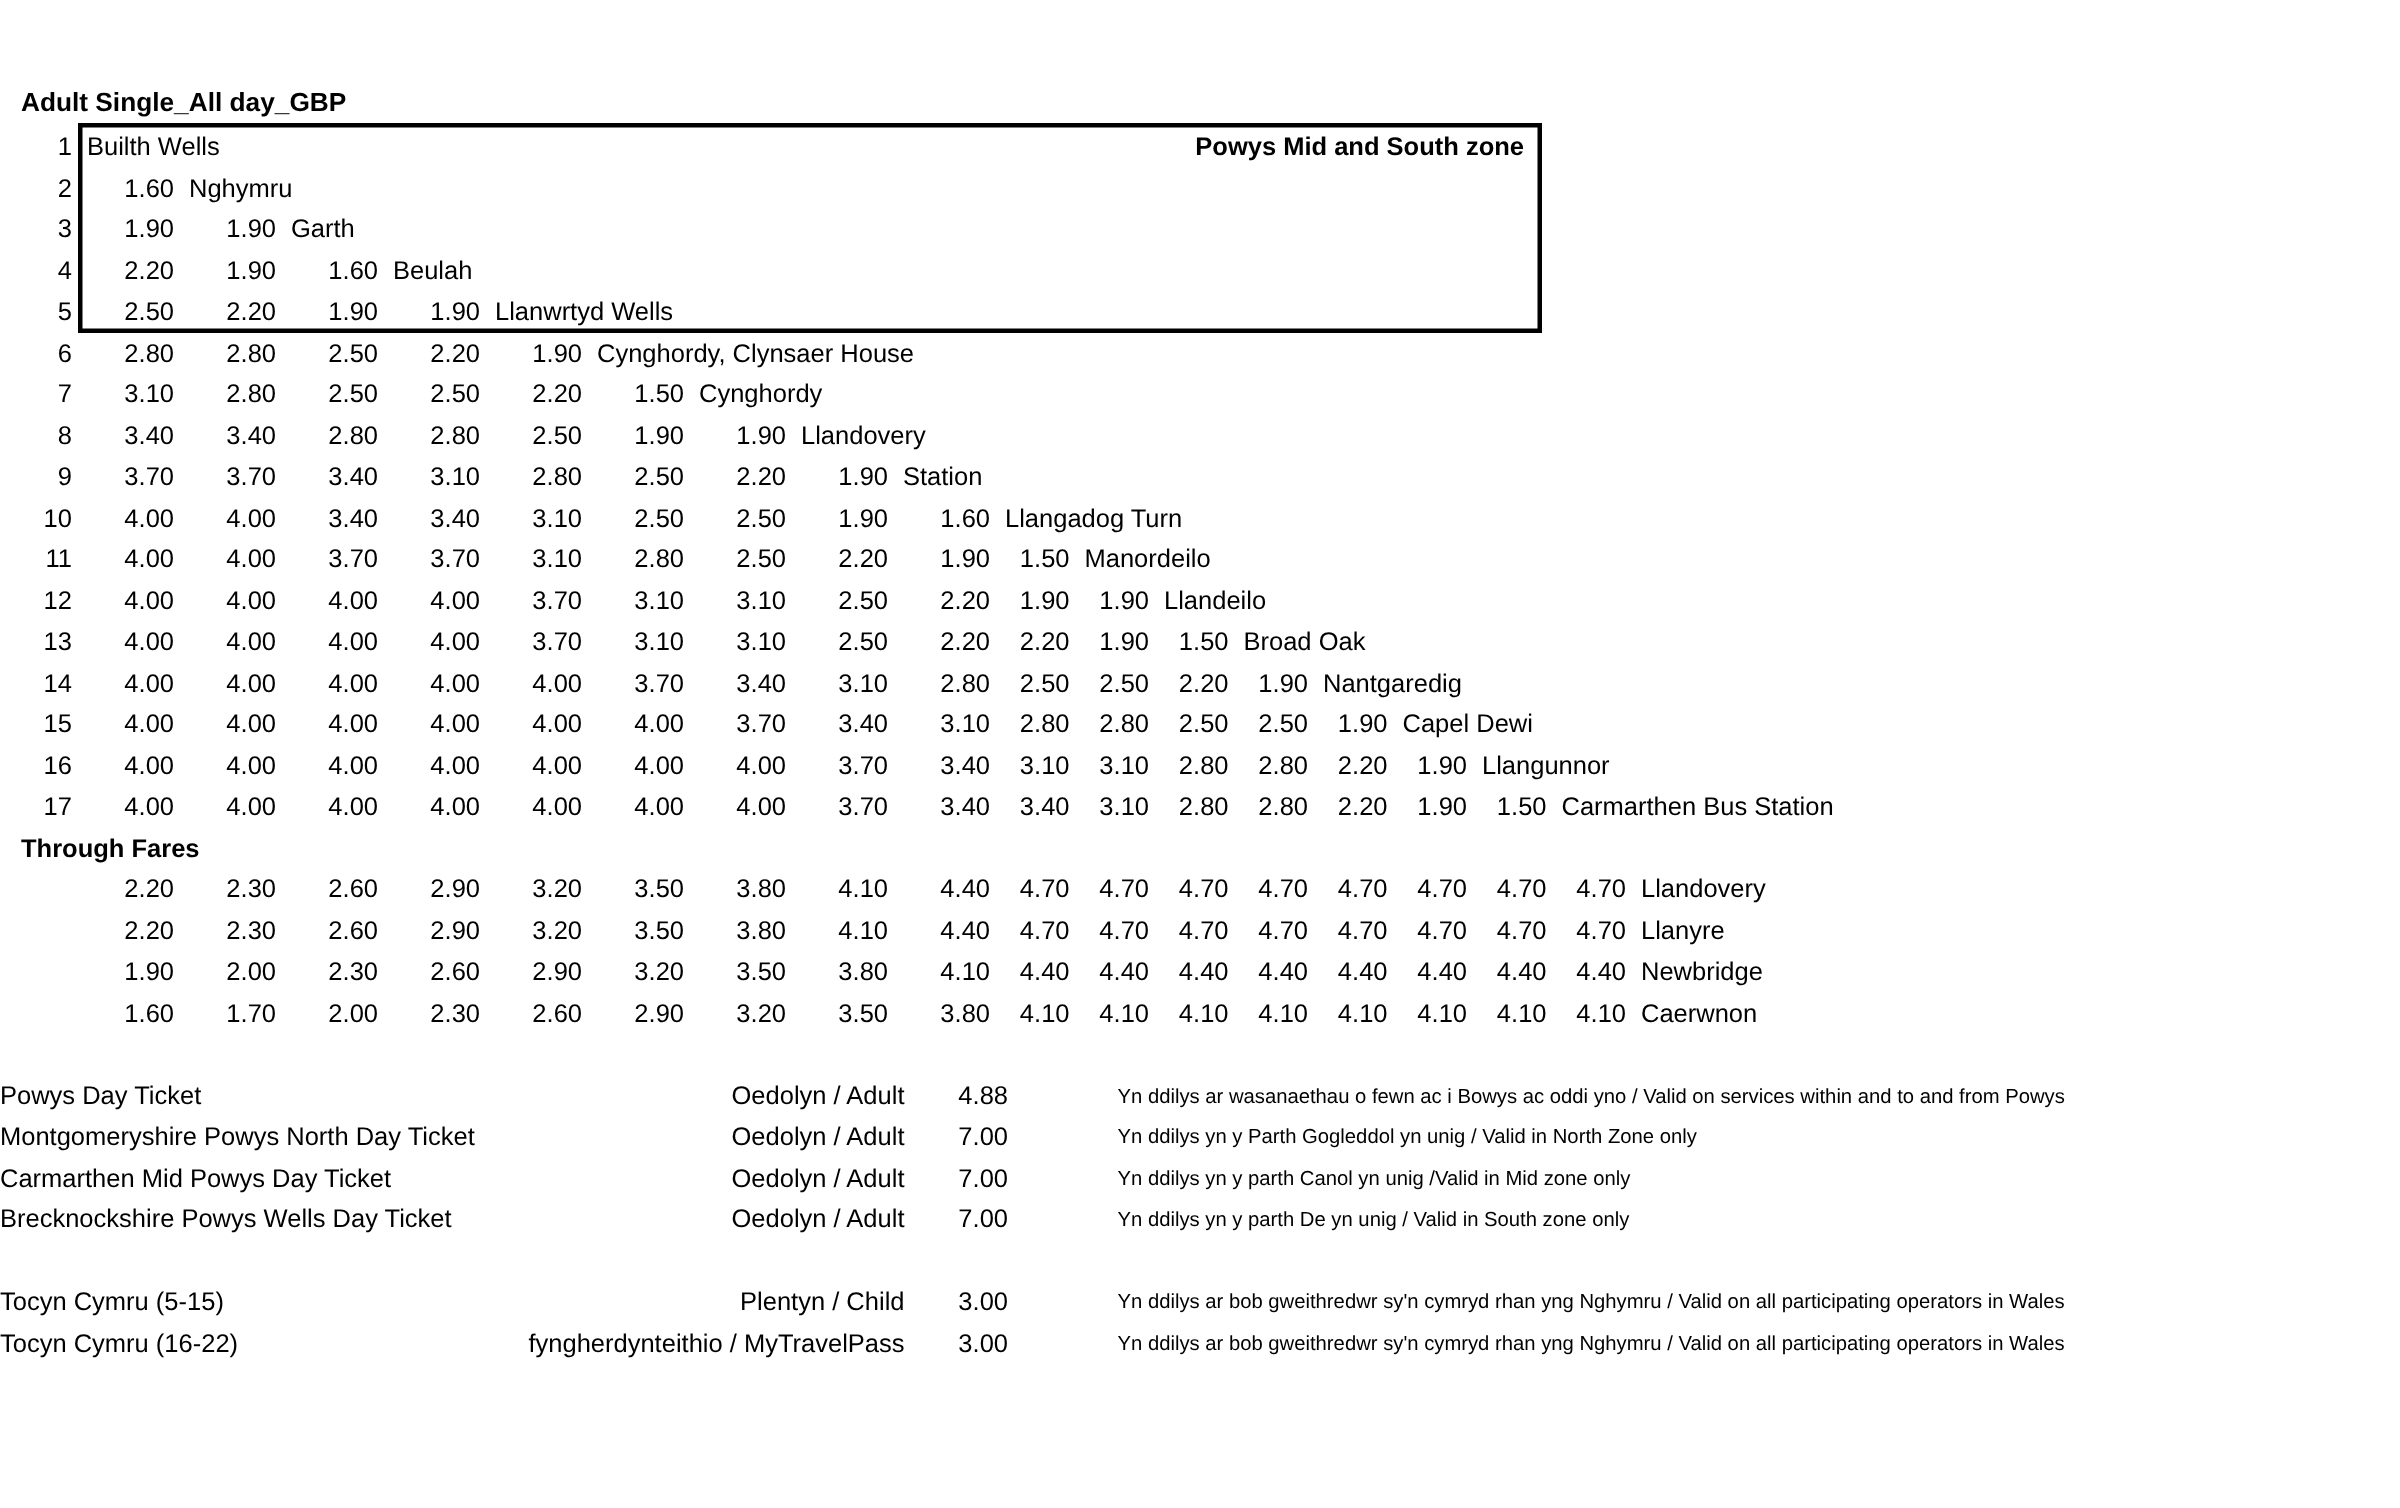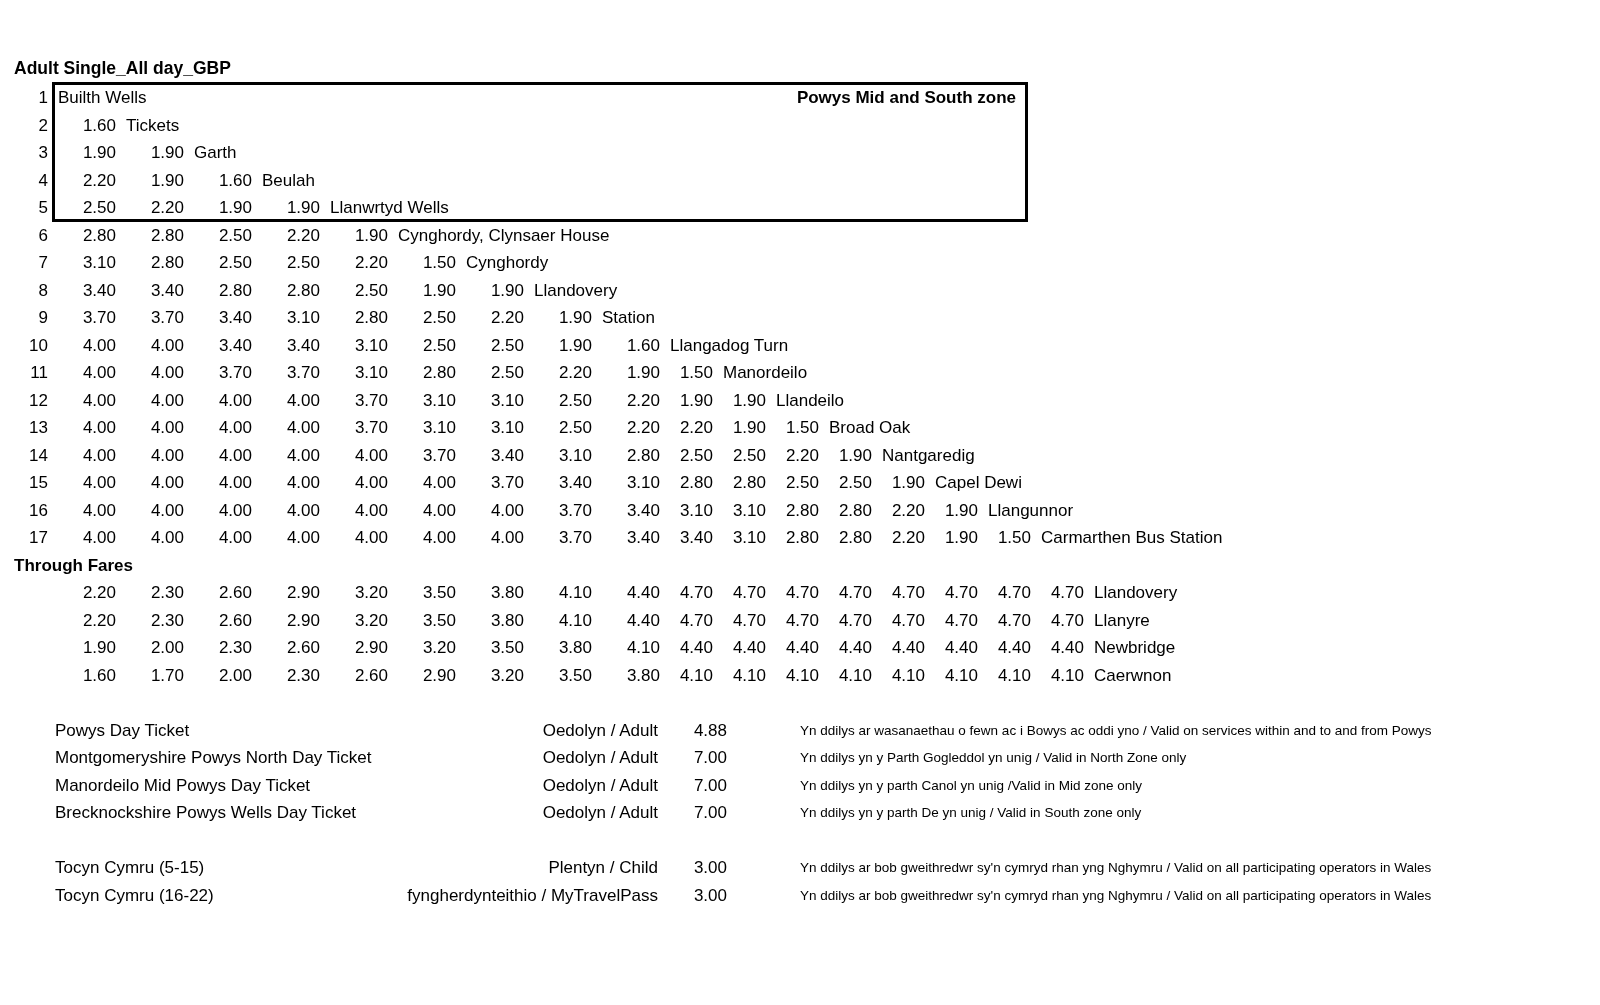--- a/index.html
+++ b/index.html
@@ -26,21 +26,21 @@
   .heading-row{height:27.5px;line-height:27.5px;font-weight:700;font-size:17px;padding-left:14px;white-space:nowrap;}
   .blank-row{height:27.5px;}
   .zone-box{
     position:absolute;left:52px;top:-2px;width:976px;height:140px;
     border:3px solid #000000;box-sizing:border-box;pointer-events:none;
   }
   .zone-label{
     position:absolute;left:52px;top:0;width:964px;
     text-align:right;font-weight:700;font-size:17px;line-height:27.5px;white-space:nowrap;
   }
-  .t-name{flex:none;margin-left:55px;width:320px;text-align:left;}
+  .t-name{flex:none;width:320px;text-align:left;}
   .t-type{flex:none;width:283px;text-align:right;}
   .t-price{flex:none;width:69px;text-align:right;}
   .t-validity{flex:none;margin-left:73px;font-size:13.5px;}
 </style>
 </head>
 <body>
 
 <div class="page">
   <div class="subtitle">Adult Single_All day_GBP</div>
 
@@ -49,21 +49,21 @@
     <div class="zone-label">Powys Mid and South zone</div>
 
     <div id="matrix-rows">
         <div class="row">
           <div class="num">1</div>
           <div class="station">Builth Wells</div>
         </div>
         <div class="row">
           <div class="num">2</div>
           <div class="fare" style="width: 68px;">1.60</div>
-          <div class="station">Tickets</div>
+          <div class="station">Nghymru</div>
         </div>
         <div class="row">
           <div class="num">3</div>
           <div class="fare" style="width: 68px;">1.90</div>
           <div class="fare" style="width: 68px;">1.90</div>
           <div class="station">Garth</div>
         </div>
         <div class="row">
           <div class="num">4</div>
           <div class="fare" style="width: 68px;">2.20</div>
@@ -352,21 +352,21 @@
           <div class="t-price">4.88</div>
           <div class="t-validity">Yn ddilys ar wasanaethau o fewn ac i Bowys ac oddi yno / Valid on services within and to and from Powys</div>
         </div>
         <div class="row">
           <div class="t-name">Montgomeryshire Powys North Day Ticket</div>
           <div class="t-type">Oedolyn / Adult</div>
           <div class="t-price">7.00</div>
           <div class="t-validity">Yn ddilys yn y Parth Gogleddol yn unig / Valid in North Zone only</div>
         </div>
         <div class="row">
-          <div class="t-name">Manordeilo Mid Powys Day Ticket</div>
+          <div class="t-name">Carmarthen Mid Powys Day Ticket</div>
           <div class="t-type">Oedolyn / Adult</div>
           <div class="t-price">7.00</div>
           <div class="t-validity">Yn ddilys yn y parth Canol yn unig /Valid in Mid zone only</div>
         </div>
         <div class="row">
           <div class="t-name">Brecknockshire Powys Wells Day Ticket</div>
           <div class="t-type">Oedolyn / Adult</div>
           <div class="t-price">7.00</div>
           <div class="t-validity">Yn ddilys yn y parth De yn unig / Valid in South zone only</div>
         </div>

